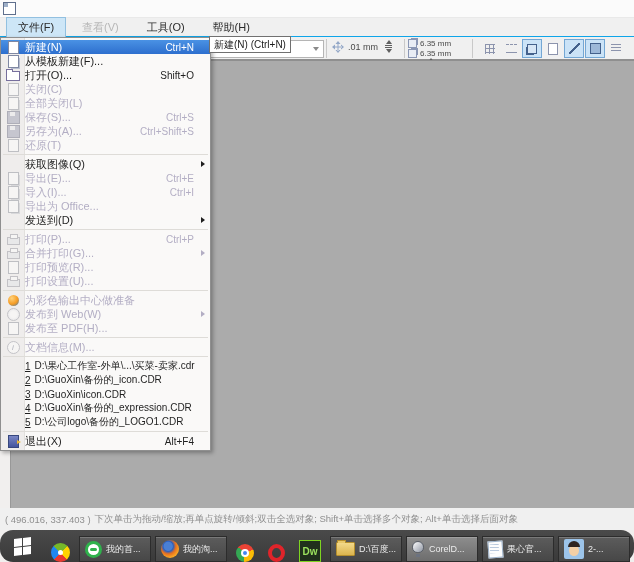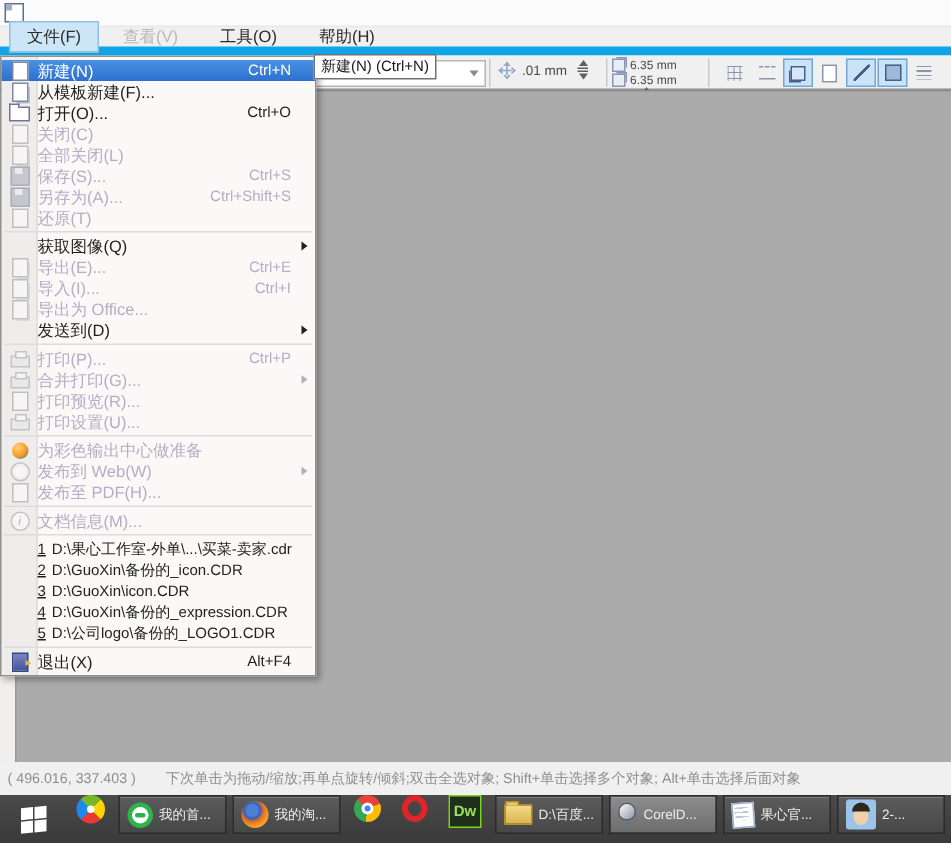--- a/index.html
+++ b/index.html
@@ -6,21 +6,21 @@
   #app{position:relative;width:634px;height:562px;background:#f1efee;overflow:hidden;
        font-family:"Liberation Sans","DejaVu Sans",sans-serif;-webkit-font-smoothing:antialiased;}
 
   
   .titlebar{position:absolute;left:0;top:0;width:100%;height:17px;background:#fbfbfb;border-bottom:1px solid #e9e9e9;}
   .title-icon{position:absolute;left:3px;top:2px;width:11px;height:11px;background:#fff;border:1px solid #5f6f8d;}
   .title-icon::before{content:'';position:absolute;left:0;top:0;width:4px;height:4px;background:#9fb0c8;}
 
   
   .menubar{position:absolute;left:0;top:18px;width:100%;height:19px;background:#f0f0f0;display:flex;align-items:center;
-           font-size:11px;color:#2b2b2b;padding-left:6px;box-sizing:border-box;border-bottom:6px solid #0ea5e9;}
+           font-size:11px;color:#2b2b2b;padding-left:6px;box-sizing:border-box;border-bottom:1px solid #0ea5e9;}
   .mitem{padding:2px 11px;margin-right:4px;border:1px solid transparent;cursor:default;}
   .mitem.active{background:#cde6f7;border-color:#92c0e0;}
   .mitem.disabled{color:#b7b7b7;}
 
   
   .toolbar{position:absolute;left:0;top:37px;width:100%;height:23px;background:#f0f0f0;border-bottom:1px solid #8f8f8f;box-sizing:border-box;}
   .combo{position:absolute;left:210px;top:3px;width:112px;height:16px;background:#fff;border:1px solid #b5b5b5;}
   .combo-arrow{position:absolute;right:4px;top:6px;width:0;height:0;border-left:3px solid transparent;border-right:3px solid transparent;border-top:4px solid #8a8a8a;}
   .vsep{position:absolute;top:2px;width:1px;height:19px;background:#c9c9c9;}
   .nudge{position:absolute;left:332px;top:3px;display:flex;align-items:center;gap:4px;font-size:9px;color:#4a4a4a;}
@@ -79,24 +79,24 @@
   .ic-sphere{width:11px;height:11px;border-radius:50%;background:radial-gradient(circle at 35% 30%,#ffd27a,#f59b23 55%,#2a76c4);}
   .ic-globe{width:11px;height:11px;border:1px solid #8a90a8;border-radius:50%;background:radial-gradient(circle at 50% 50%,#fff 40%,#cfd6e4);}
   .ic-info{width:11px;height:11px;border:1px solid #8a90a8;border-radius:50%;background:#fff;}
   .ic-info::before{content:'i';position:absolute;left:0;top:0;width:11px;text-align:center;font-size:8px;line-height:11px;color:#5a6a9a;font-style:italic;}
   .ic-exit{width:9px;height:11px;background:linear-gradient(#7986c4,#44549c);border:1px solid #37477d;}
   .ic-exit::before{content:'';position:absolute;right:-3px;top:4px;border-top:2px solid transparent;border-bottom:2px solid transparent;border-left:4px solid #e8b63a;}
 
   
   .statusbar{position:absolute;left:0;top:508px;width:100%;height:22px;background:#f0f0f0;display:flex;align-items:center;
              font-size:9.5px;color:#8f8f8f;padding-left:5px;box-sizing:border-box;white-space:nowrap;overflow:hidden;}
-  .coords{margin-right:20px;}
-
-  
-  .taskbar{position:absolute;left:0;top:530px;width:100%;height:32px;background:linear-gradient(#4a4a4a,#3a3a3a);display:flex;align-items:flex-start;}
+  .coords{margin-right:4px;}
+
+  
+  .taskbar{position:absolute;left:0;top:530px;width:100%;height:32px;background:linear-gradient(#4a4a4a,#3a3a3a);display:flex;align-items:flex-end;border-radius:13px;}
   .startbtn{width:44px;height:32px;display:flex;align-items:center;justify-content:center;}
   .win-logo{display:grid;grid-template-columns:8px 8px;grid-template-rows:8px 8px;gap:1px;transform:skewY(-6deg);}
   .win-logo i{background:#fff;}
   .ticon{margin:0 7px;flex:0 0 auto;display:flex;align-items:center;justify-content:center;}
   .i360{width:19px;height:19px;border-radius:50%;background:conic-gradient(from -45deg,#76b82a 0 25%,#ffd400 25% 50%,#e83a30 50% 75%,#1e87f0 75% 100%);position:relative;}
   .i360::after{content:'';position:absolute;left:7px;top:7px;width:5px;height:5px;border-radius:50%;background:#fff;}
   .tbtn{width:72px;height:26px;margin:0 2px;display:flex;align-items:center;gap:4px;padding:0 5px;box-sizing:border-box;
         background:linear-gradient(#5c5c5c,#474747);border:1px solid #2c2c2c;box-shadow:inset 0 1px rgba(255,255,255,.18);}
   .tbtn.active{background:linear-gradient(#8d8d8d,#6d6d6d);}
   .tlabel{color:#ececec;font-size:9px;white-space:nowrap;overflow:hidden;text-overflow:clip;}
@@ -214,21 +214,21 @@
       <span class="mico">
           <span class="ic ic-doc stack"></span>
         </span>
       <span class="mlabel">从模板新建(F)...</span>
     </div>
     <div class="mrow">
       <span class="mico">
           <span class="ic ic-open"></span>
         </span>
       <span class="mlabel">打开(O)...</span>
-      <span class="mshort">Ctrl+O</span>
+      <span class="mshort">Shift+O</span>
     </div>
     <div class="mrow dis">
       <span class="mico">
           <span class="ic ic-doc dim"></span>
         </span>
       <span class="mlabel">关闭(C)</span>
     </div>
     <div class="mrow dis">
       <span class="mico">
           <span class="ic ic-doc stack dim"></span>

